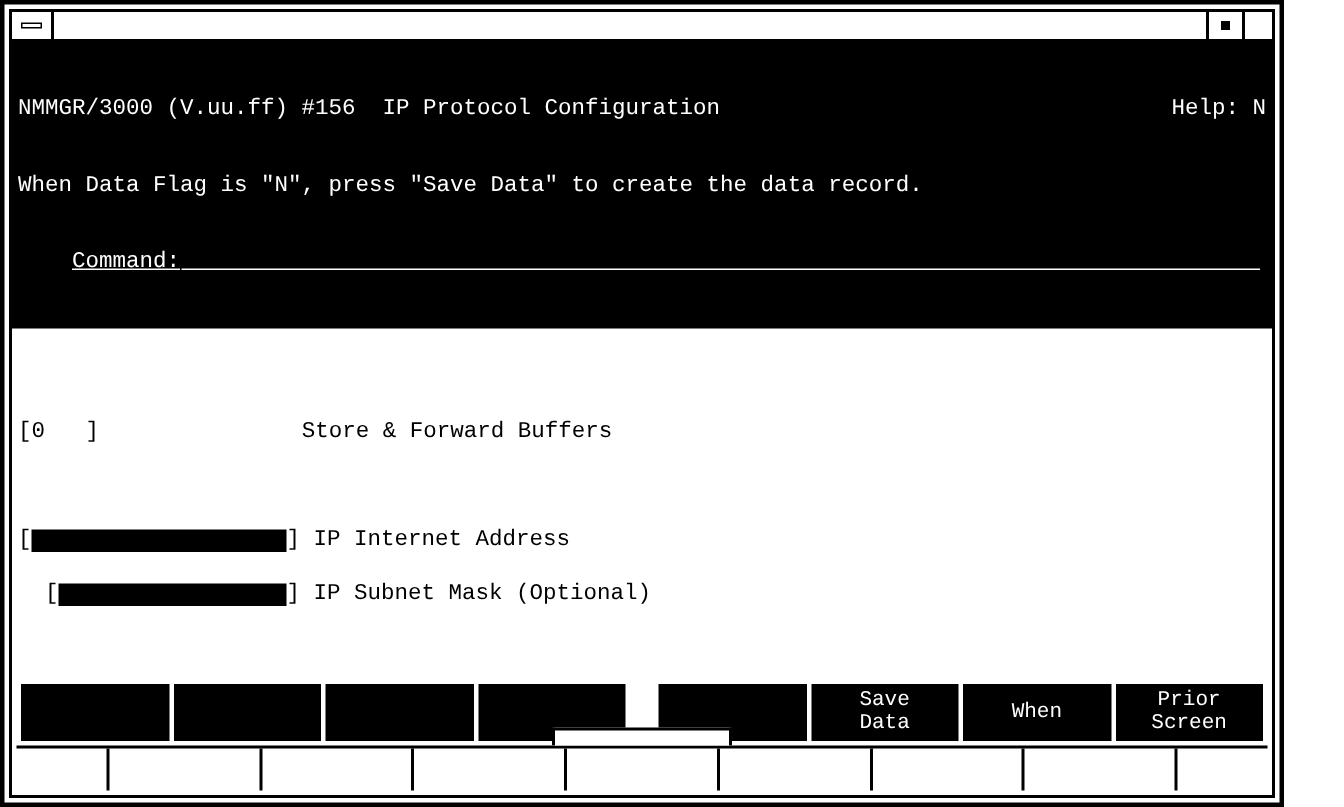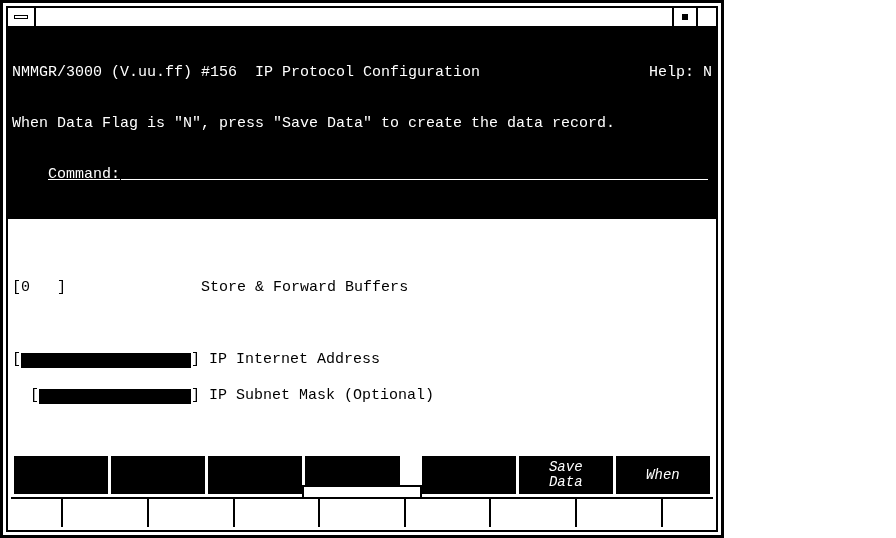--- a/index.html
+++ b/index.html
@@ -6,21 +6,21 @@
     body {
       font-family: "Courier New", monospace;
       font-size: 15px;
       background: #fff;
       width: 896px;
       height: 538px;
       overflow: hidden;
     }
     .outer-frame {
       border: 3px solid #000;
-      width: 724px;
+      width: 856px;
       height: 538px;
       position: relative;
       background: #fff;
     }
     .inner-frame {
       border: 2px solid #000;
       position: absolute;
       top: 3px; left: 3px; right: 3px; bottom: 3px;
     }
     .titlebar {
@@ -81,21 +81,20 @@
       vertical-align: text-bottom;
     }
     .fn-row {
       position: absolute;
       left: 3px; right: 3px;
       bottom: 36px;
       height: 38px;
       display: flex;
       gap: 3px;
       padding: 0 3px;
-      font-style: italic;
     }
     .fn-row.row1 { bottom: 36px; }
     .fn {
       flex: 1;
       background: #000;
       color: #fff;
       display: flex;
       flex-direction: column;
       align-items: center;
       justify-content: center;
@@ -186,20 +185,22 @@
     <div class="fn-row row1">
       <div class="fn"></div>
       <div class="fn"></div>
       <div class="fn"></div>
       <div class="fn"></div>
       <div class="fn gap"></div>
       <div class="fn"></div>
       <div class="fn">Save
 Data</div>
       <div class="fn">When</div>
+      <div class="fn">Prior
+Screen</div>
     </div>
 
     <div class="bottom-row">
       <div class="bottom-cell short"></div>
       <div class="bottom-cell"></div>
       <div class="bottom-cell"></div>
       <div class="bottom-cell"></div>
       <div class="bottom-cell"></div>
       <div class="bottom-cell"></div>
       <div class="bottom-cell"></div>

